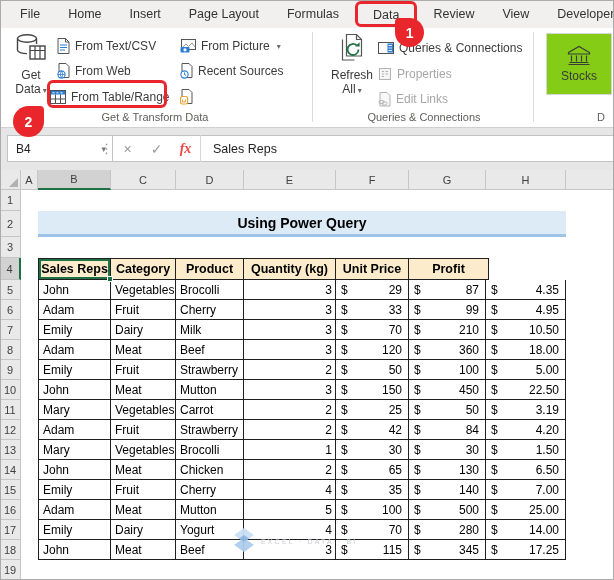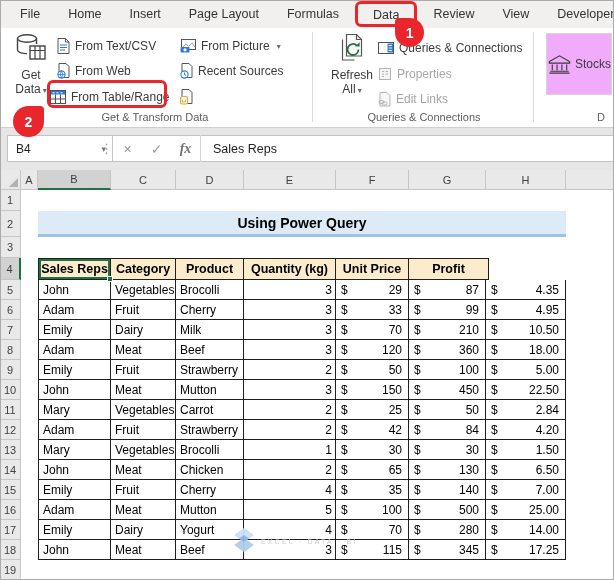--- a/index.html
+++ b/index.html
@@ -25,35 +25,35 @@
   .bigbtn { position:absolute; width:50px; text-align:center; font-size:12px; color:#3b3b3b; }
   .biglabel { line-height:14px; margin-top:2px; }
   .rsmall { position:absolute; display:flex; align-items:center; gap:5px; height:20px;
     font-size:12px; color:#3b3b3b; white-space:nowrap; }
   .rsmall.disabled { color:#A6A6A6; }
   .chev { font-size:8px; color:#6b6b6b; margin-left:2px; }
   .gl { position:absolute; top:83px; font-size:11px; color:#605E5C; text-align:center; }
   .vsep { position:absolute; top:4px; width:1px; height:90px; background:#DCDADA; }
   .redbox-range { position:absolute; left:47px; top:52px; width:120px; height:28px;
     border:3px solid #E8262B; border-radius:6px; z-index:10; pointer-events:none; }
-  .stockstile { position:absolute; left:546px; top:5px; width:66px; height:62px; background:#f0abfc;
-    border:1px solid #D8D6D4; display:flex; flex-direction:row; align-items:center;
+  .stockstile { position:absolute; left:546px; top:5px; width:66px; height:62px; background:#84cc16;
+    border:1px solid #D8D6D4; display:flex; flex-direction:column; align-items:center;
     justify-content:center; gap:3px; font-size:12px; color:#3b3b3b; }
 
   
   .fbar { position:absolute; top:128px; left:0; width:614px; height:42px; background:#E6E6E6; }
   .namebox { position:absolute; left:7px; top:7px; width:106px; height:27px; background:#fff;
     border:1px solid #C3C3C3; display:flex; align-items:center; font-size:12px; color:#222; padding:0 6px 0 8px; }
   .namebox .arr { margin-left:auto; font-size:9px; color:#777; }
   .fdots { position:absolute; left:100px; top:7px; height:27px; display:flex; align-items:center;
     color:#9a9a9a; font-size:13px; }
   .ffield { position:absolute; left:112px; top:7px; right:0; height:27px; background:#fff;
     border:1px solid #C3C3C3; display:flex; align-items:center; font-size:12.5px; color:#222; }
   .fico { width:29px; text-align:center; color:#9a9a9a; font-size:14px; }
-  .fico.fx { color:#737373; font-family:"Liberation Serif", serif; font-style:italic; font-weight:bold; font-size:14px; }
+  .fico.fx { color:#ef4444; font-family:"Liberation Serif", serif; font-style:italic; font-weight:bold; font-size:14px; }
   .fdiv { width:1px; height:27px; background:#D6D6D6; margin-right:12px; }
 
   
   .sheet { position:absolute; top:170px; left:0; width:614px; height:410px; background:#fff; overflow:hidden; }
   .srow { display:flex; }
   .hd { background:#E9E9E9; border-right:1px solid #C6C6C6; border-bottom:1px solid #C6C6C6;
     display:flex; align-items:center; justify-content:center; font-size:11px; color:#3f3f3f; flex:none; }
   .selhd { background:#D2D2D2; }
   .colsel { border-bottom:2px solid #1E7145; }
   .rowsel { border-right:2px solid #1E7145; }
@@ -417,21 +417,21 @@
       <div class="cell tb money" style="width: 73px;">
         <span>$</span>
         <span>25</span>
       </div>
       <div class="cell tb money" style="width: 77px;">
         <span>$</span>
         <span>50</span>
       </div>
       <div class="cell tb money" style="width: 80px;">
         <span>$</span>
-        <span>2.84</span>
+        <span>3.19</span>
       </div>
       <div class="cell" style="width: 48px;"></div>
     </div>
     <div class="srow" style="height: 20px;">
       <div class="hd" style="width: 21px;">12</div>
       <div class="cell" style="width: 17px;"></div>
       <div class="cell tb text first" style="width: 73px;">Adam</div>
       <div class="cell tb text" style="width: 65px;">Fruit</div>
       <div class="cell tb text" style="width: 68px;">Strawberry</div>
       <div class="cell tb num" style="width: 92px;">2</div>

